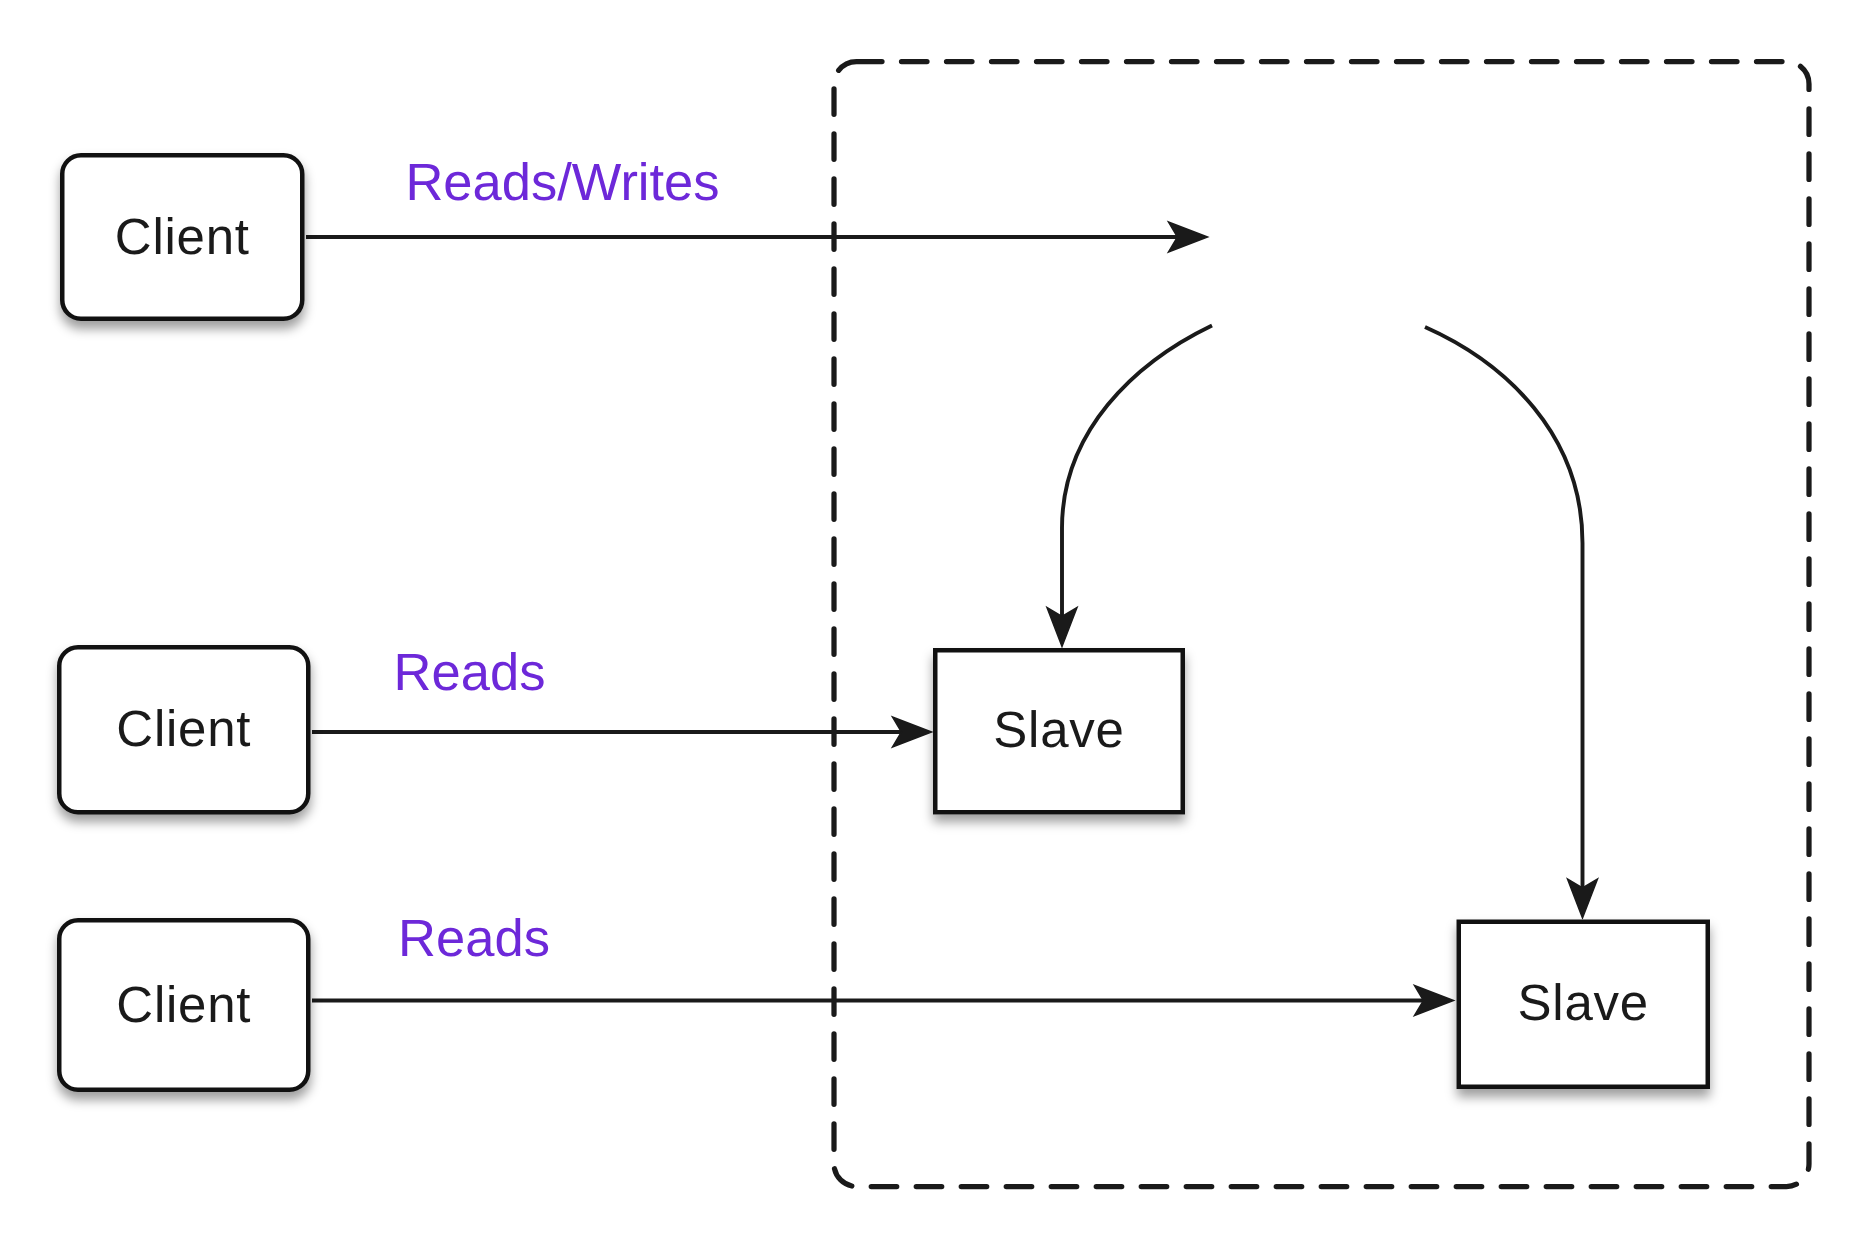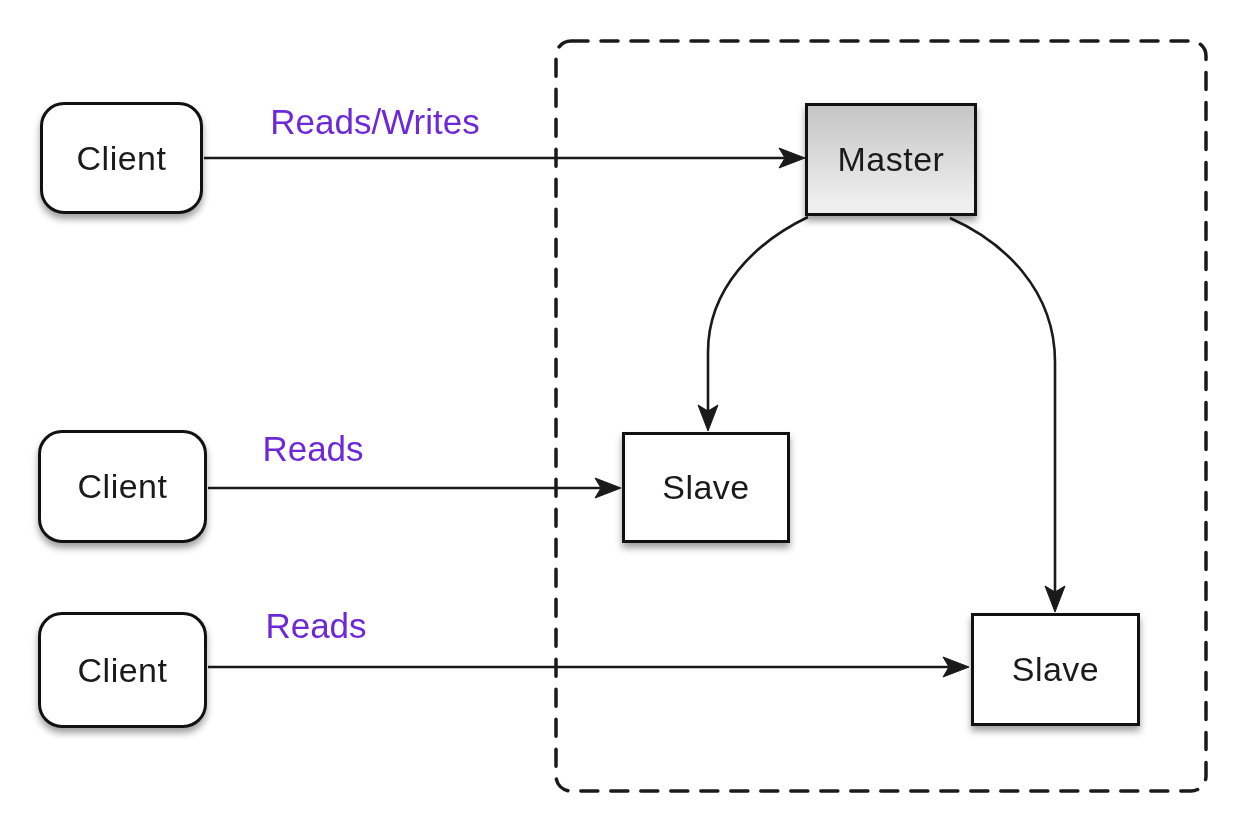--- a/index.html
+++ b/index.html
@@ -28,21 +28,21 @@
     justify-content: center;
     border: 3px solid #111111;
     background: #ffffff;
     color: #1a1a1a;
     font-size: 34px;
     letter-spacing: 0.5px;
     box-shadow: 0 5px 7px rgba(0,0,0,0.38);
     box-sizing: border-box;
   }
   .node--client {
-    border-radius: 24px;
+    border-radius: 14px;
   }
   .node--master {
     background: linear-gradient(to bottom, #c5c5c5 0%, #efefef 92%);
   }
   .node--client1 { left: 40px;  top: 102px; width: 163px; height: 112px; }
   .node--client2 { left: 38px;  top: 430px; width: 169px; height: 113px; }
   .node--client3 { left: 38px;  top: 612px; width: 169px; height: 116px; }
   .node--master1 { left: 805px; top: 103px; width: 172px; height: 113px; }
   .node--slave1  { left: 622px; top: 432px; width: 168px; height: 111px; }
   .node--slave2  { left: 971px; top: 613px; width: 169px; height: 113px; }
@@ -98,23 +98,20 @@
   </div>
 
   <div class="node node--client node--client2">
     <span>Client</span>
   </div>
 
   <div class="node node--client node--client3">
     <span>Client</span>
   </div>
 
-  <div class="node node--master node--master1">
-    <span>Master</span>
-  </div>
 
   <div class="node node--slave1">
     <span>Slave</span>
   </div>
 
   <div class="node node--slave2">
     <span>Slave</span>
   </div>
 
   <div class="edge-label edge-label--reads-writes">Reads/Writes</div>

